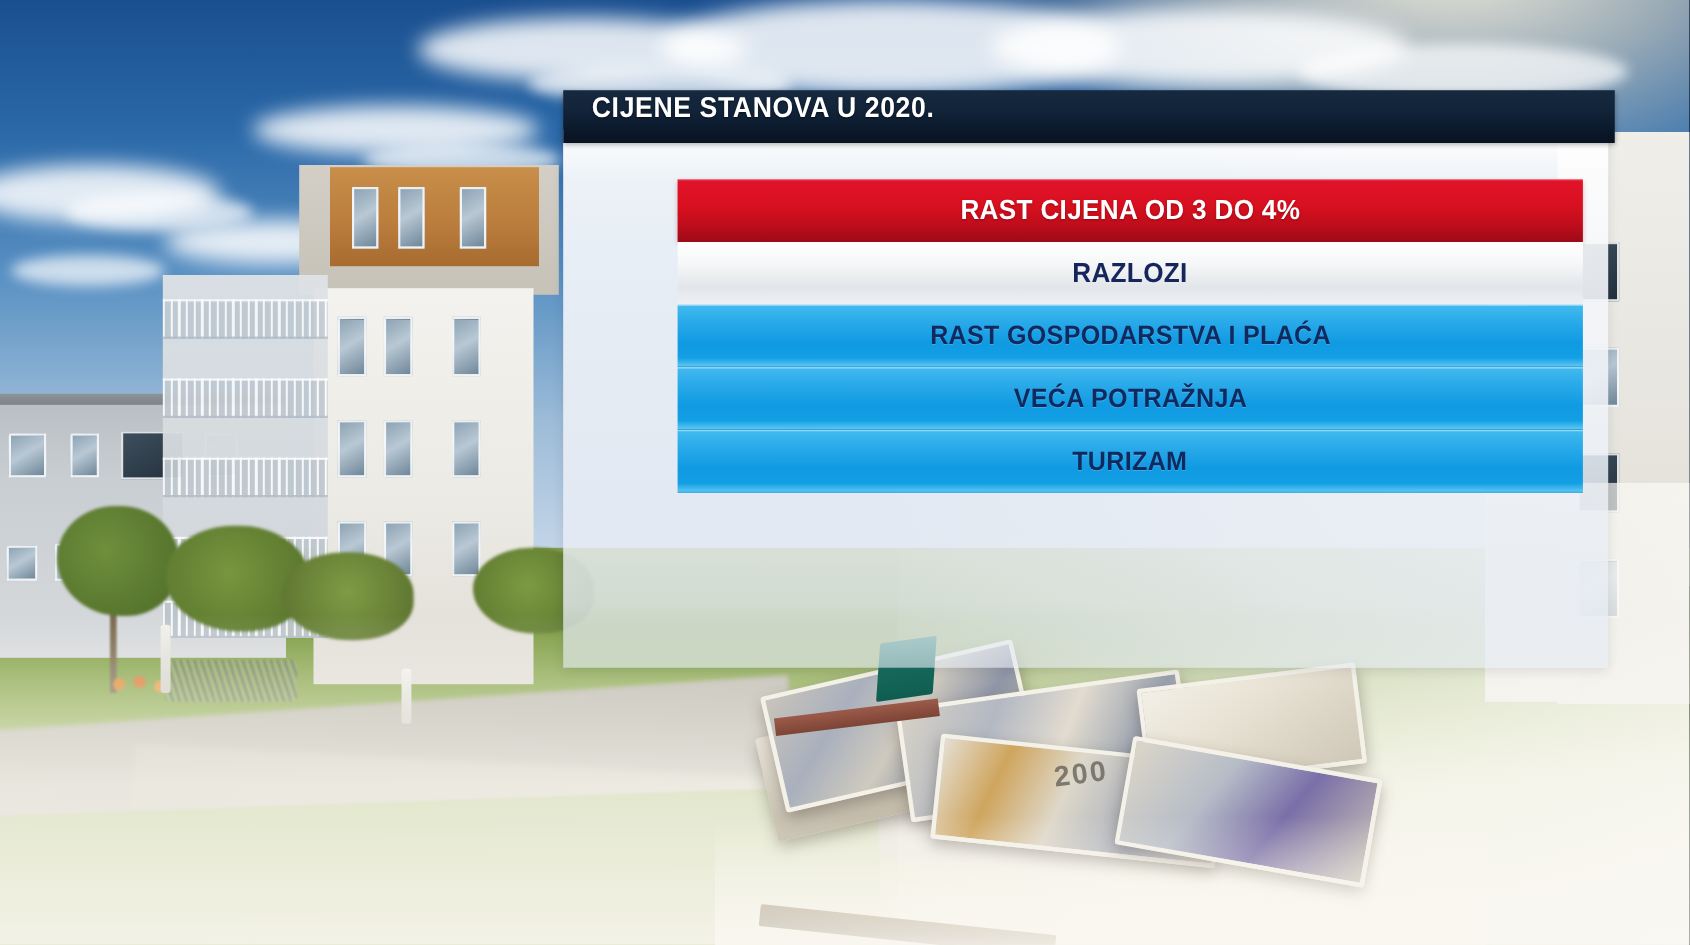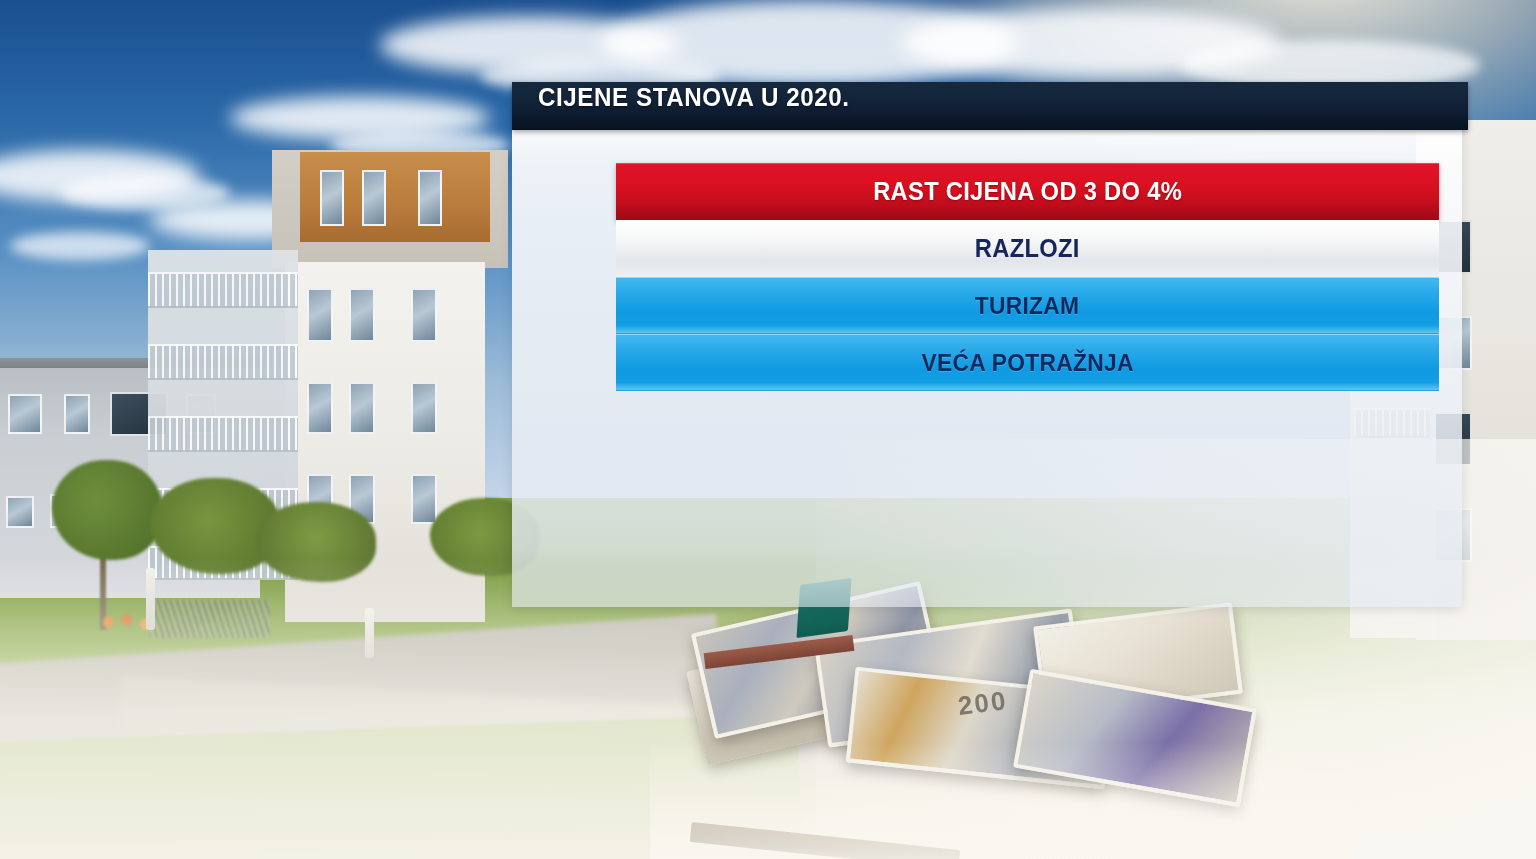--- a/index.html
+++ b/index.html
@@ -369,24 +369,27 @@
 
     <div class="row headline">
       <span class="label">RAST CIJENA OD 3 DO 4%</span>
     </div>
 
     <div class="row subhead">
       <span class="label">RAZLOZI</span>
     </div>
 
 
+    <div class="row item">
+      <span class="label">RAST GOSPODARSTVA I PLAĆA</span>
+    </div>
+
+    <div class="row item">
+      <span class="label">VEĆA POTRAŽNJA</span>
+    </div>
 
     <div class="row item">
       <span class="label">TURIZAM</span>
     </div>
 
-    <div class="row item">
-      <span class="label">VEĆA POTRAŽNJA</span>
-    </div>
-
 
   </div>
 </div>
 
 </body></html>

